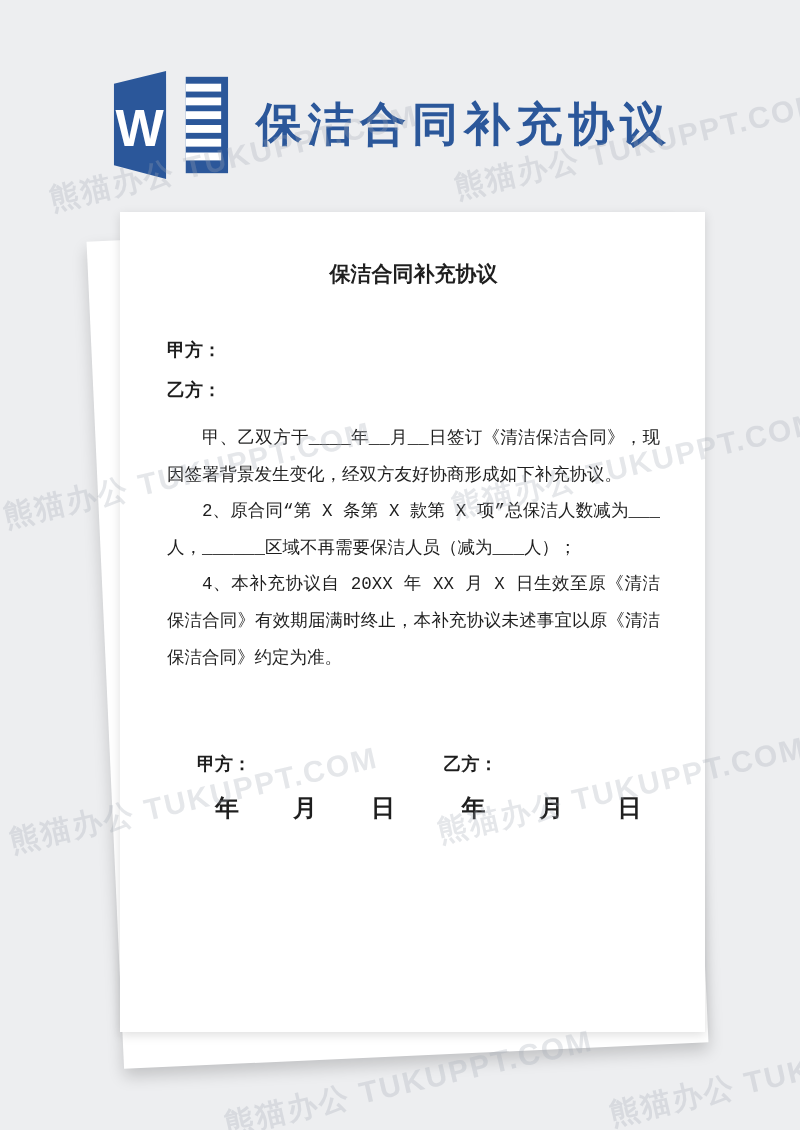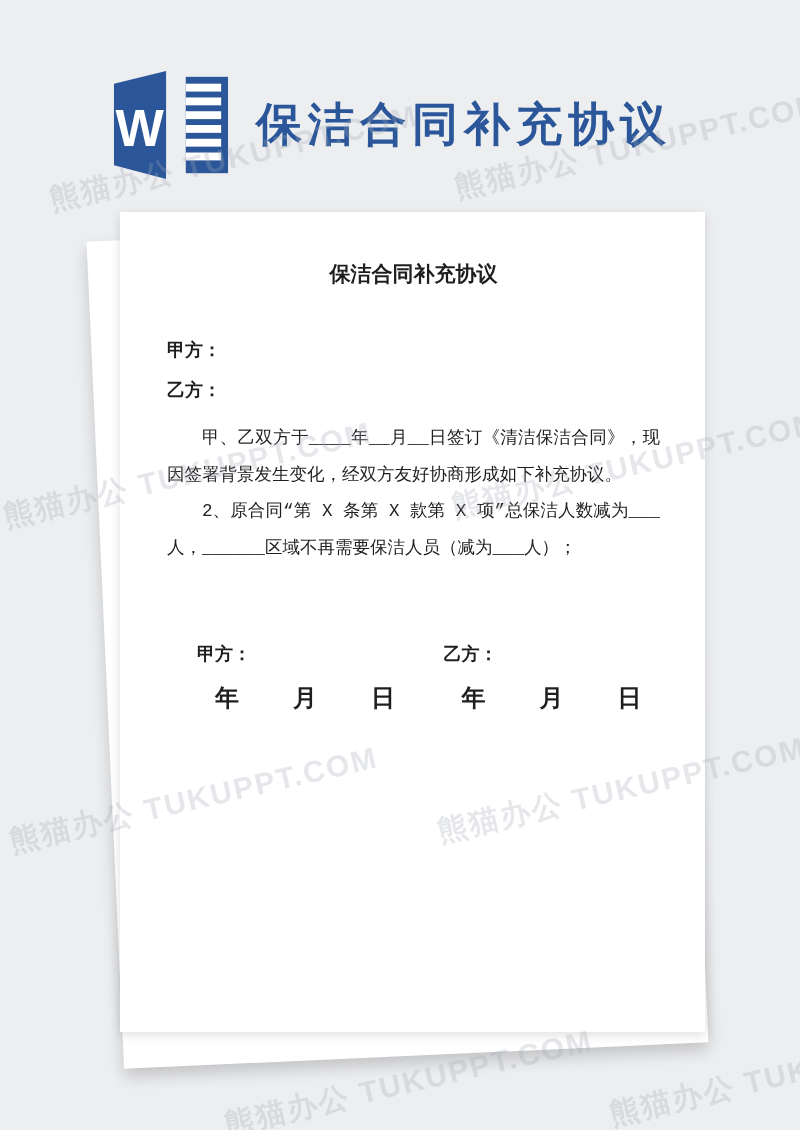--- a/index.html
+++ b/index.html
@@ -142,20 +142,21 @@
   <div class="back-sheet"></div>
 
   <div class="page">
     <h2 class="doc-title">保洁合同补充协议</h2>
 
     <p class="party-label">甲方：</p>
     <p class="party-label second">乙方：</p>
 
     <p class="para">甲、乙双方于____年__月__日签订《清洁保洁合同》，现因签署背景发生变化，经双方友好协商形成如下补充协议。</p>
     <p class="para">2、原合同“第 X 条第 X 款第 X 项”总保洁人数减为___人，______区域不再需要保洁人员（减为___人）；</p>
+    <p class="para">4、本补充协议自 20XX 年 XX 月 X 日生效至原《清洁保洁合同》有效期届满时终止，本补充协议未述事宜以原《清洁保洁合同》约定为准。</p>
 
     <div class="sig-row">
       <div class="sig-col">
         <p class="sig-name">甲方：</p>
         <p class="sig-date">年　　月　　日</p>
       </div>
       <div class="sig-col">
         <p class="sig-name">乙方：</p>
         <p class="sig-date">年　　月　　日</p>
       </div>

